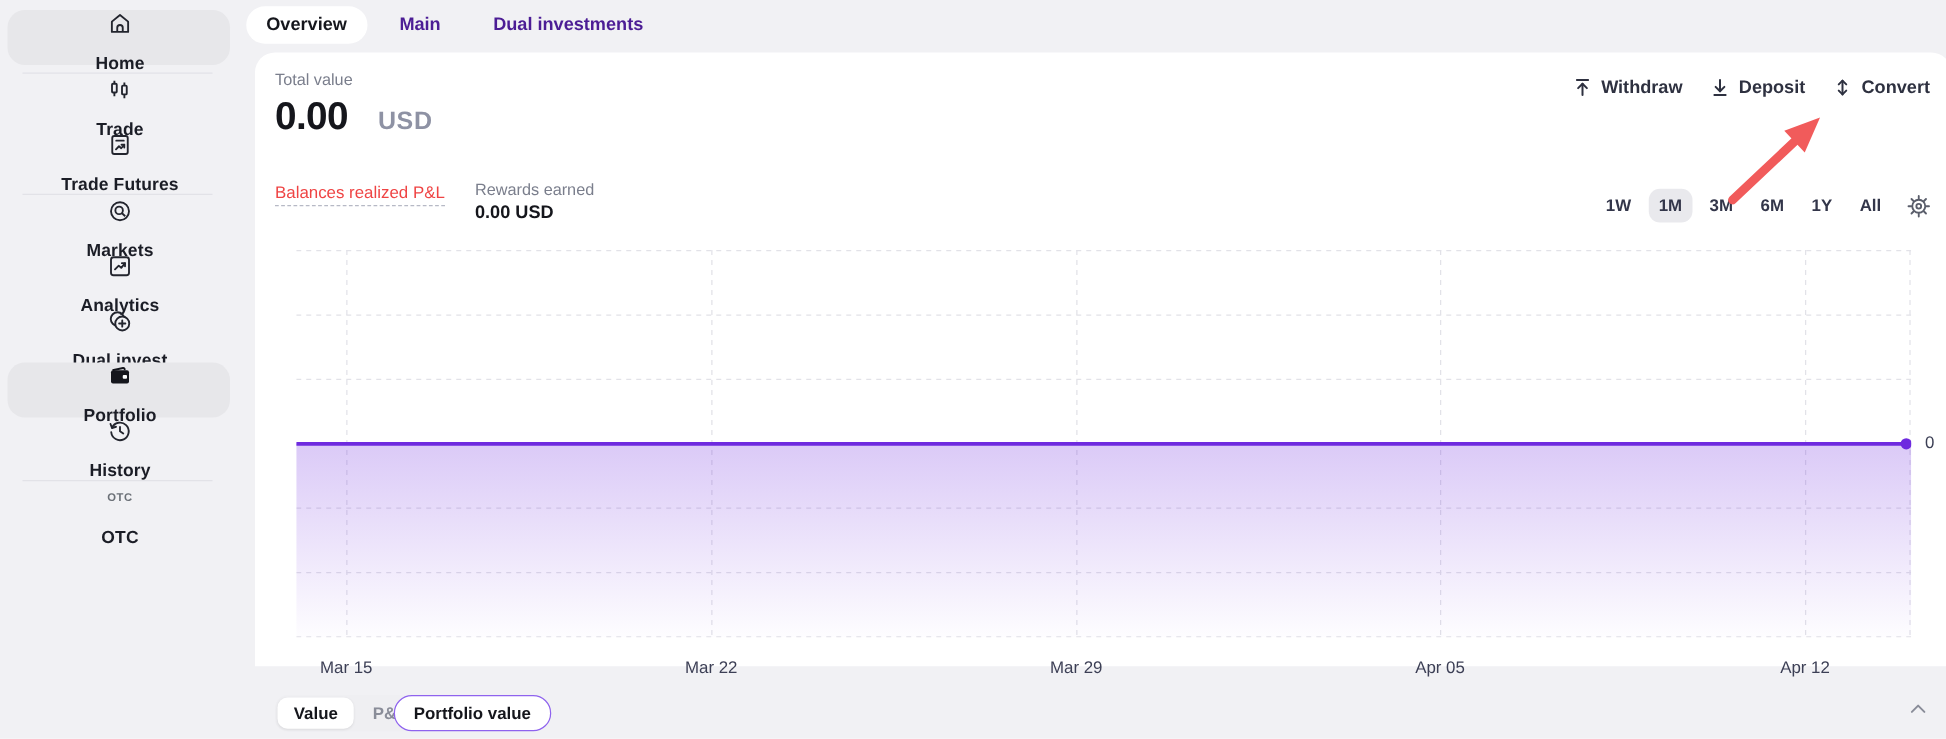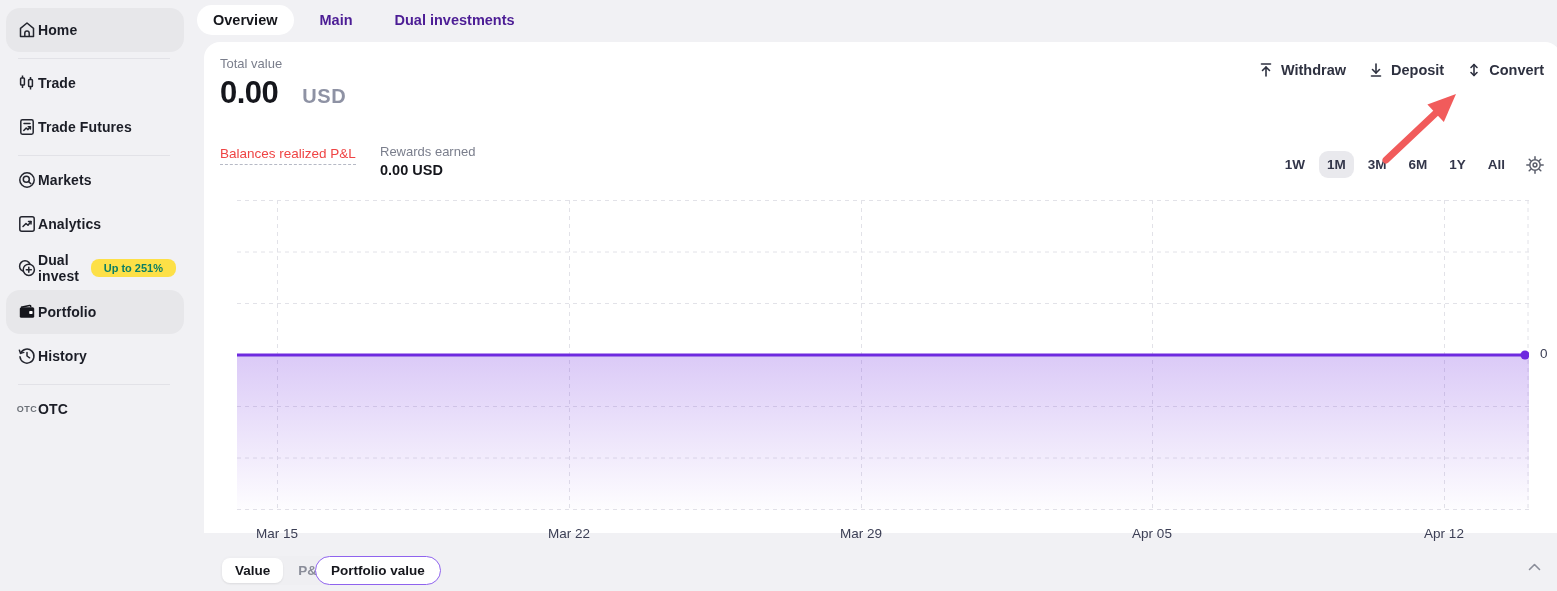--- a/index.html
+++ b/index.html
@@ -7,22 +7,22 @@
   body {
     font-family:"Liberation Sans", sans-serif;
     background:#f1f1f4;
     color:#17181f;
     position:relative;
   }
   
   .sidebar { position:absolute; left:0; top:0; width:190px; height:591px; }
   .side-item {
     position:absolute; left:6px; width:178px; height:44px;
-    display:flex; align-items:center; padding:0 8px 0 10px;
-    border-radius:14px; cursor:pointer;
+    display:flex; align-items:center; gap:12px; padding:0 8px 0 10px;
+    border-radius:14px; cursor:pointer;flex-direction:column;
   }
   .side-item.active { background:#e7e7ea; }
   .side-item .lbl { font-size:14px; font-weight:700; color:#1b1d26; letter-spacing:.1px; }
   .side-icon { width:22px; height:22px; display:flex; align-items:center; justify-content:center; flex-shrink:0; }
   .otc-glyph { font-size:9px; font-weight:700; color:#6b7077; letter-spacing:.5px; }
   .badge {
     background:#fde047; color:#0c7e64; font-size:11px; font-weight:700;
     padding:3px 13px; border-radius:8px; white-space:nowrap;
   }
   .divider { position:absolute; left:18px; width:152px; height:1px; background:#e2e2e7; }

